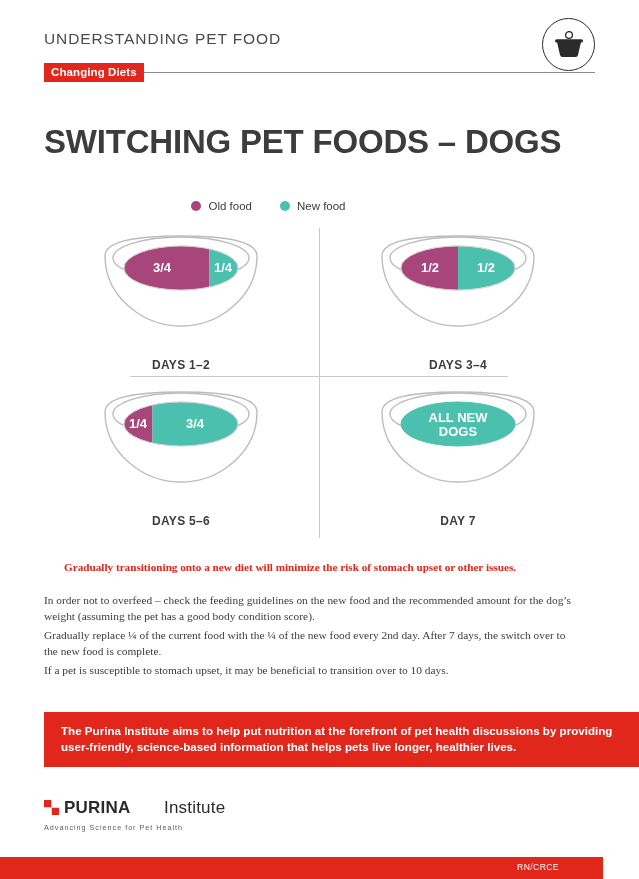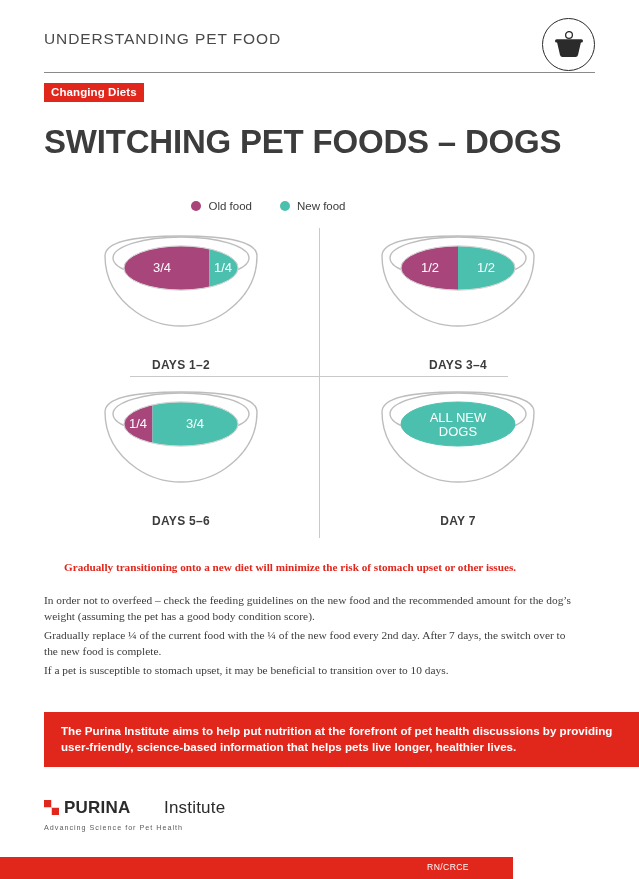--- a/index.html
+++ b/index.html
@@ -62,21 +62,21 @@
     top: 72px;
     width: 551px;
     height: 1px;
     background: #8a8a8a;
   }
 
   
   .tag {
     position: absolute;
     left: 44px;
-    top: 83px;
+    top: 63px;
     background: #e1261c;
     color: #ffffff;
     font-size: 11.5px;
     font-weight: 700;
     padding: 3px 7px 4px 7px;
     letter-spacing: 0.1px;
   }
 
   
   .main-title {
@@ -164,21 +164,21 @@
     margin-top: 26px;
   }
   .bowl-svg {
     position: absolute;
     left: 0;
     top: 0;
   }
   .portion-label {
     position: absolute;
     font-size: 13px;
-    font-weight: 400;
+    font-weight: 700;
     color: #ffffff;
     text-align: center;
     line-height: 1.05;
     pointer-events: none;
   }
 
   
   .lead {
     position: absolute;
     left: 44px;
@@ -259,21 +259,21 @@
     font-size: 7.2px;
     letter-spacing: 1.0px;
     color: #5c5c5c;
   }
 
   
   .bottom-bar {
     position: absolute;
     left: 0;
     bottom: 0;
-    width: 513px;
+    width: 603px;
     height: 22px;
     background: #e1261c;
   }
   .bottom-bar-code {
     position: absolute;
     right: 44px;
     top: 5px;
     font-size: 8.6px;
     color: #ffffff;
     letter-spacing: 0.4px;

